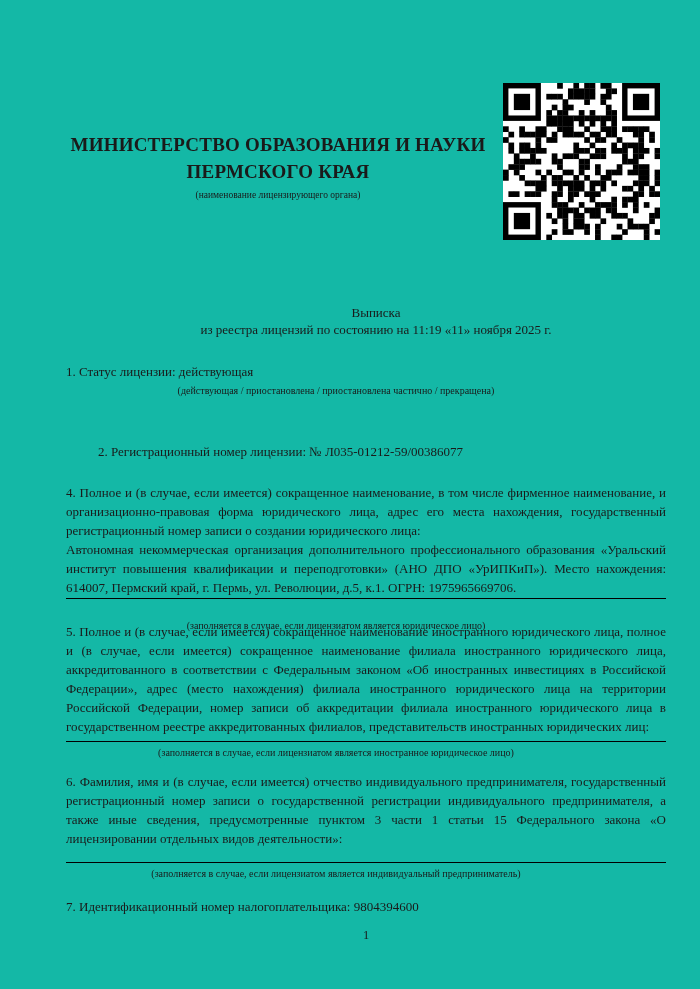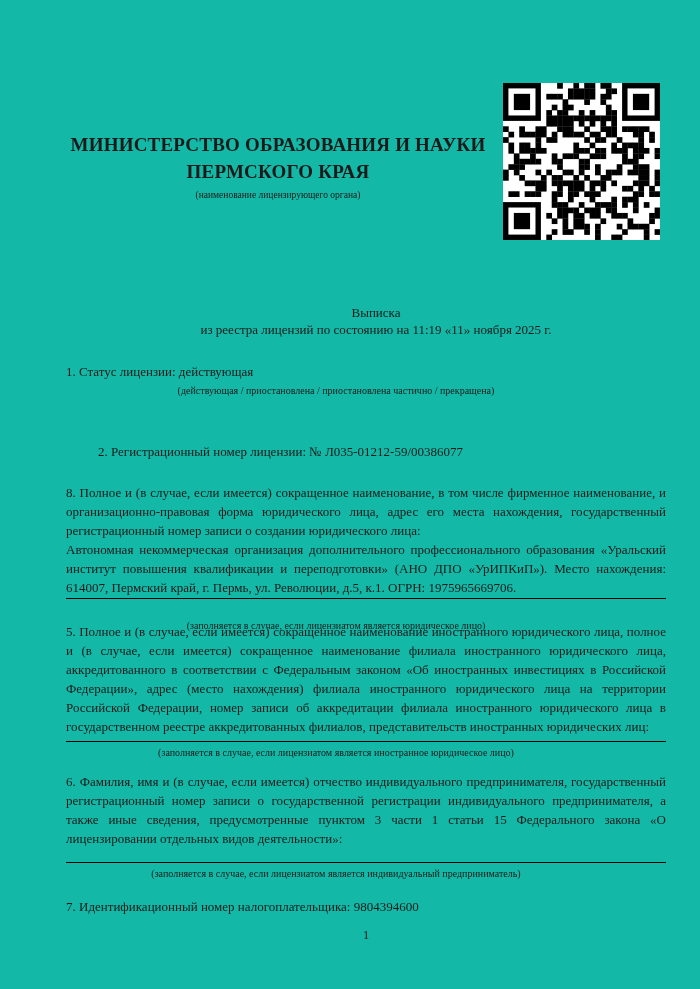--- a/index.html
+++ b/index.html
@@ -443,21 +443,21 @@
 
   <div class="abs body-text b1">
     <div>1. Статус лицензии: действующая</div>
     <div class="cap">(действующая / приостановлена / приостановлена частично / прекращена)</div>
   </div>
 
   <div class="abs body-text b2">2. Регистрационный номер лицензии: № Л035-01212-59/00386077</div>
 
 
   <div class="abs body-text b4">
-    <div class="just">8. Полное и (в случае, если имеется) сокращенное наименование, в том числе фирменное наименование, и организационно-правовая форма юридического лица, адрес его места нахождения, государственный регистрационный номер записи о создании юридического лица:</div>
+    <div class="just">4. Полное и (в случае, если имеется) сокращенное наименование, в том числе фирменное наименование, и организационно-правовая форма юридического лица, адрес его места нахождения, государственный регистрационный номер записи о создании юридического лица:</div>
     <div class="just">Автономная некоммерческая организация дополнительного профессионального образования «Уральский институт повышения квалификации и переподготовки» (АНО ДПО «УрИПКиП»). Место нахождения: 614007, Пермский край, г. Пермь, ул. Революции, д.5, к.1. ОГРН: 1975965669706.</div>
     <div class="rule"></div>
     <div class="cap">(заполняется в случае, если лицензиатом является юридическое лицо)</div>
   </div>
 
   <div class="abs body-text b5">
     <div class="just">5. Полное и (в случае, если имеется) сокращенное наименование иностранного юридического лица, полное и (в случае, если имеется) сокращенное наименование филиала иностранного юридического лица, аккредитованного в соответствии с Федеральным законом «Об иностранных инвестициях в Российской Федерации», адрес (место нахождения) филиала иностранного юридического лица на территории Российской Федерации, номер записи об аккредитации филиала иностранного юридического лица в государственном реестре аккредитованных филиалов, представительств иностранных юридических лиц:</div>
     <div class="rule"></div>
     <div class="cap">(заполняется в случае, если лицензиатом является иностранное юридическое лицо)</div>
   </div>

